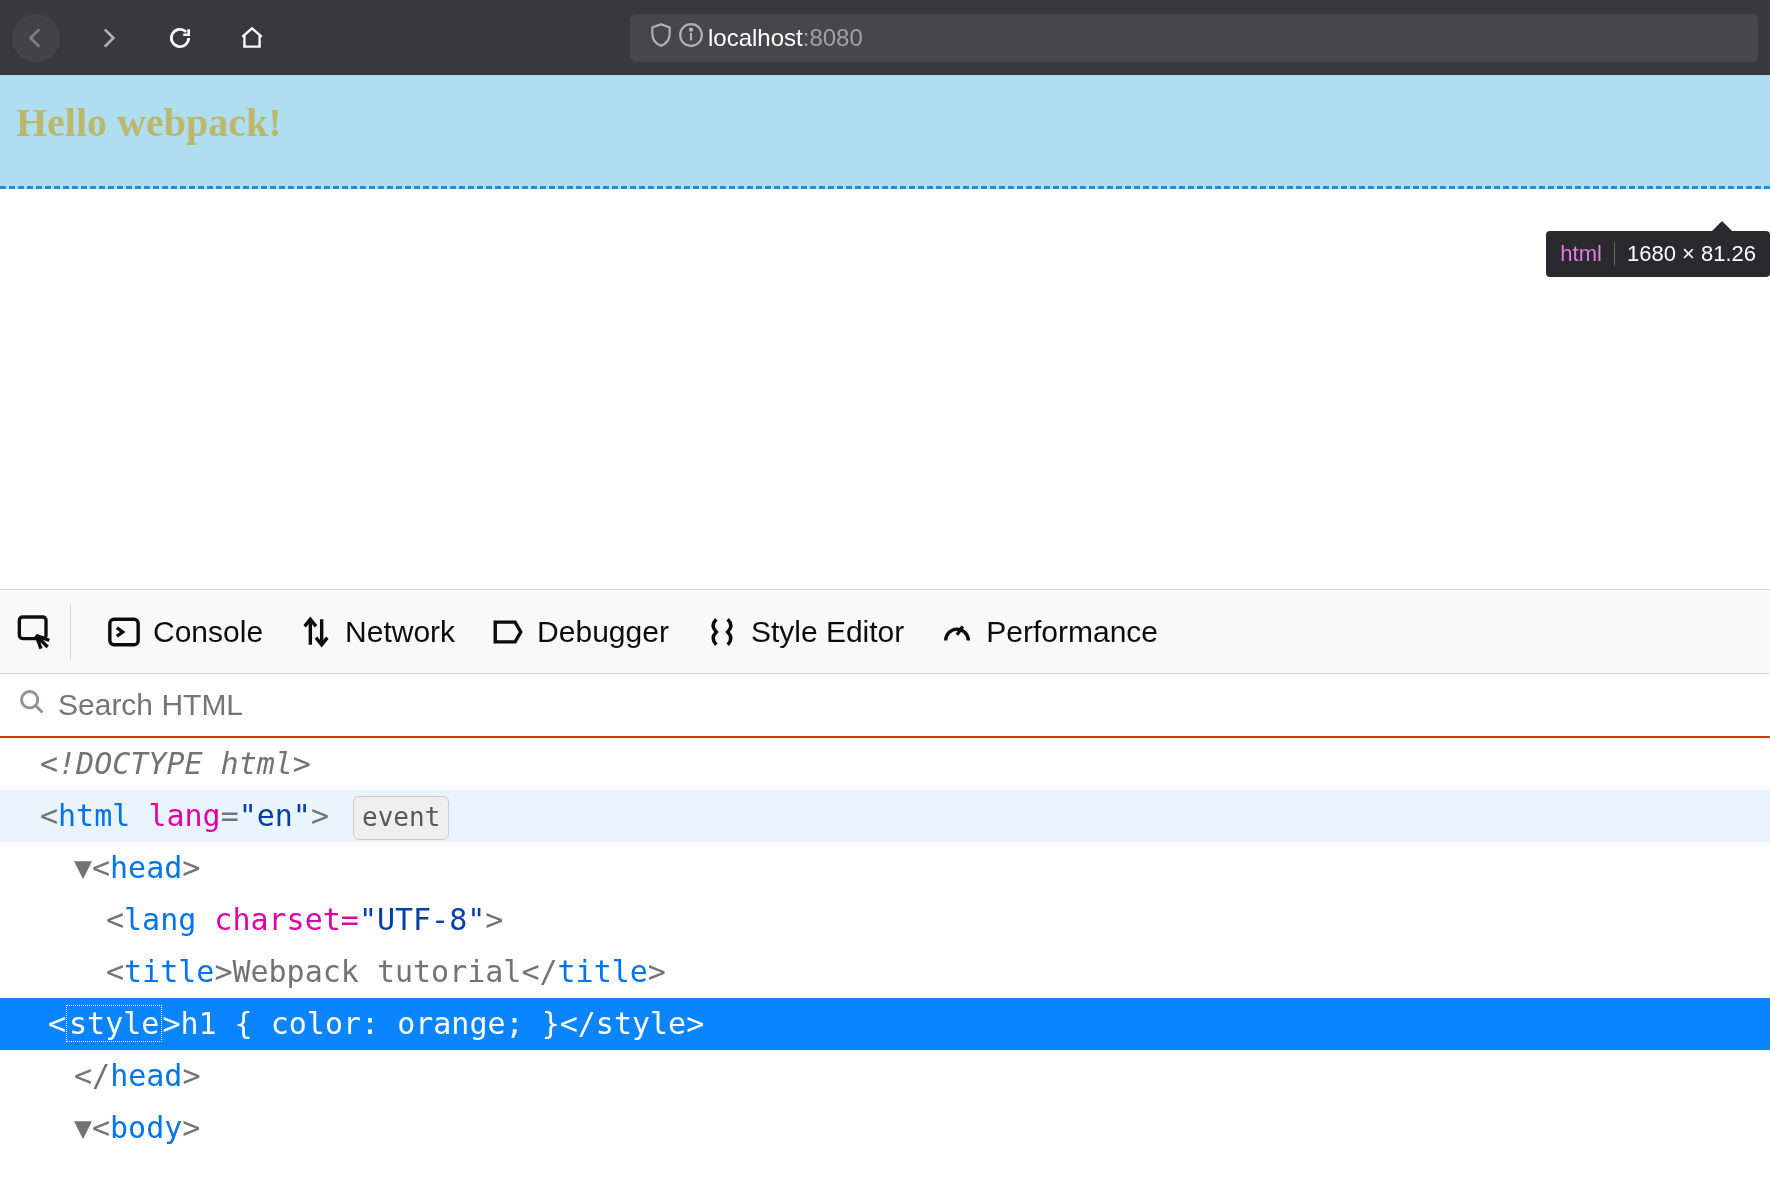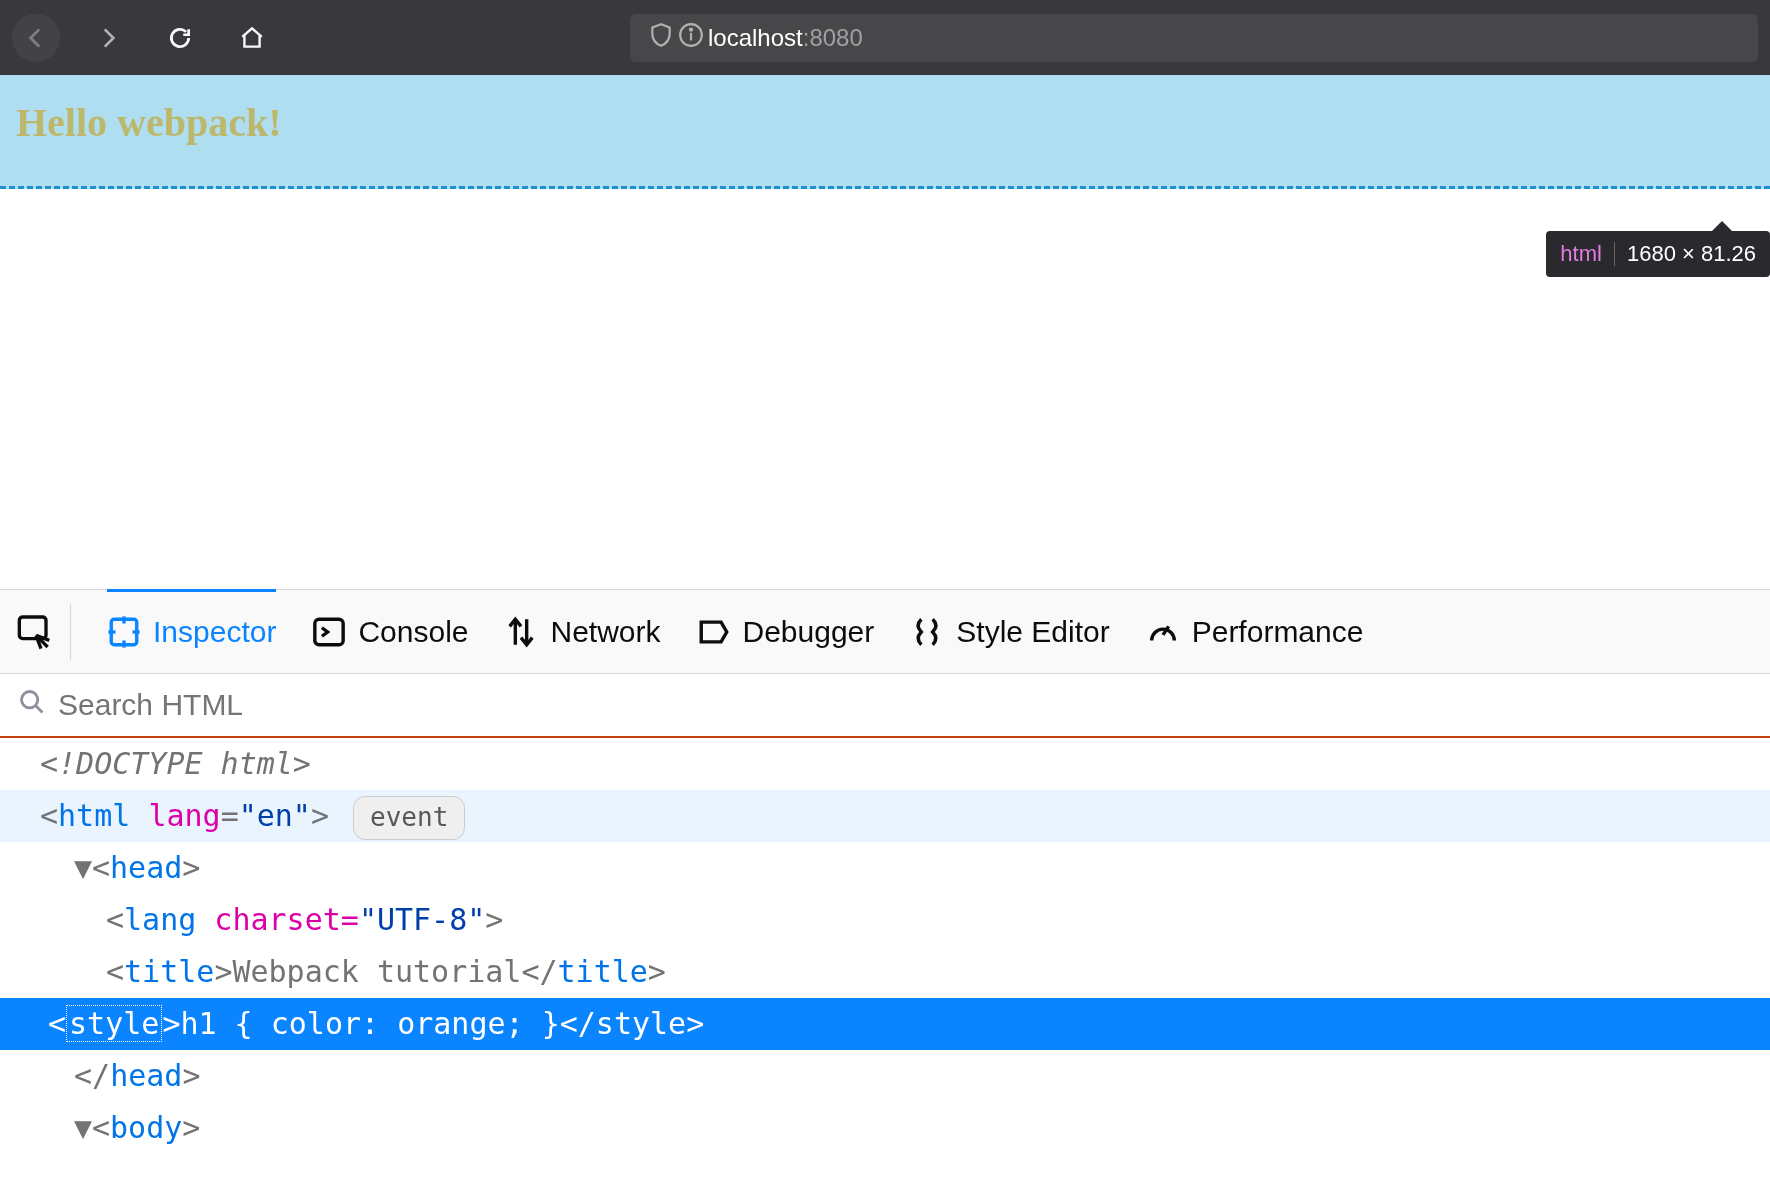--- a/index.html
+++ b/index.html
@@ -172,22 +172,22 @@
     color: #737373;
   }
   .t-name   { color: #0074e8; }
   .t-attr   { color: #dd00a9; }
   .t-val    { color: #003eaa; }
   .t-punc   { color: #737373; }
   .badge {
     display: inline-block;
     background: #efefef;
     border: 1px solid #ccc;
-    border-radius: 12px;
-    padding: 0 16px;
+    border-radius: 6px;
+    padding: 0 8px;
     font-size: 26px;
     color: #585858;
     margin-left: 6px;
   }
   .ind1 { padding-left: 74px; }
   .ind2 { padding-left: 106px; }
 </style>
 </head>
 <body>
 
@@ -250,30 +250,20 @@
 
 <div class="devtools">
 
   <div class="dt-tabs">
     <div class="dt-picker">
       <svg viewBox="0 0 24 24" fill="none" stroke="#0c0c0d" stroke-width="2">
           <rect x="2" y="3" width="16" height="13" rx="2"></rect>
           <path d="M12 14l7 7M12 14l3 8M12 14l8 3" stroke-linejoin="round" fill="#0c0c0d"></path>
         </svg>
     </div>
-    <div class="dt-tab active">
-      <svg viewBox="0 0 24 24" fill="none" stroke="#0a84ff" stroke-width="2.4">
-          <rect x="3" y="3" width="18" height="18" rx="2"></rect>
-          <line x1="12" y1="1" x2="12" y2="6"></line>
-          <line x1="12" y1="18" x2="12" y2="23"></line>
-          <line x1="1" y1="12" x2="6" y2="12"></line>
-          <line x1="18" y1="12" x2="23" y2="12"></line>
-        </svg>
-      <span>Inspector</span>
-    </div>
     <div class="dt-tab">
       <svg viewBox="0 0 24 24" fill="none" stroke="#0c0c0d" stroke-width="2.4">
           <rect x="2" y="3" width="20" height="18" rx="3"></rect>
           <path d="M7 9l4 3-4 3"></path>
         </svg>
       <span>Console</span>
     </div>
     <div class="dt-tab">
       <svg viewBox="0 0 24 24" fill="none" stroke="#0c0c0d" stroke-width="2.4">
           <path d="M8 3v18M16 3v18"></path>

